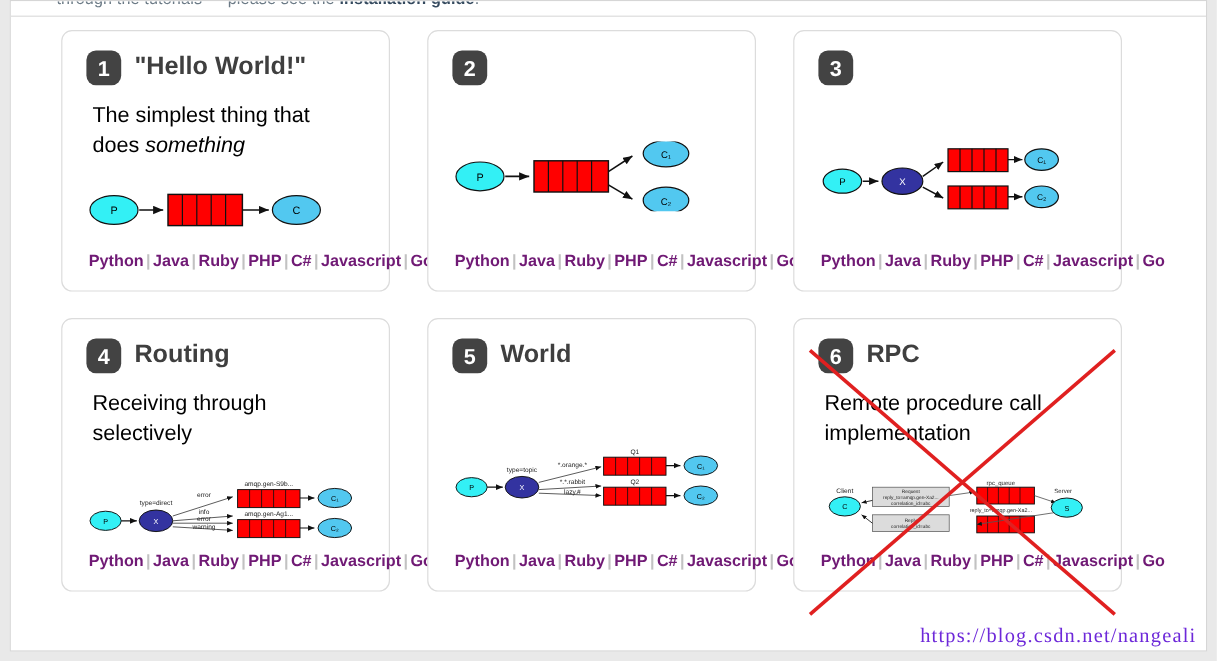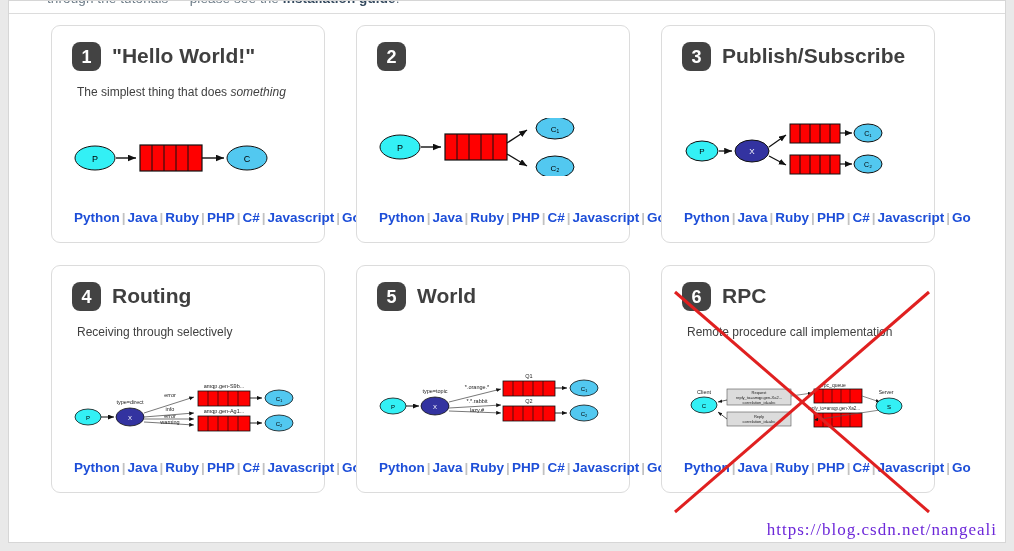--- a/index.html
+++ b/index.html
@@ -94,22 +94,22 @@
 
   .card-title {
     font-size: 21px;
     font-weight: bold;
     color: #3f3f3f;
     line-height: 1.05;
     white-space: nowrap;
   }
 
   .card-desc {
-    font-size: 12px;
-    color: #404040;
+    font-size: 18px;
+    color: #000000;
     line-height: 1.38;
     padding-left: 5px;
     margin-bottom: 6px;
     max-width: 230px;
   }
   .card-desc i { font-style: italic; }
 
   .diagram-wrap {
     flex: 1 1 auto;
     display: flex;
@@ -121,21 +121,21 @@
 
   .langs {
     font-size: 13.5px;
     font-weight: bold;
     color: #2b4162;
     line-height: 1.38;
     padding-left: 2px;
     max-width: 228px;
   }
   .langs .sep { color: #c2c2c2; font-weight: bold; padding: 0 2px; }
-  .langs a { color: #1d4ed8; text-decoration: none; }
+  .langs a { color: #701a75; text-decoration: none; }
 
   
   #strike-overlay {
     position: absolute;
     left: 648px;
     top: 283px;
     width: 290px;
     height: 235px;
     pointer-events: none;
     z-index: 30;
@@ -228,21 +228,20 @@
         </svg>
       </div>
       <div class="langs">
         <a>Python</a><span class="sep">|</span><a>Java</a><span class="sep">|</span><a>Ruby</a><span class="sep">|</span><a>PHP</a><span class="sep">|</span><a>C#</a><span class="sep">|</span><a>Javascript</a><span class="sep">|</span><a>Go</a>
       </div>
     </div>
 
     <div class="card">
       <div class="card-head">
         <div class="badge">3</div>
-        <div class="card-title">Publish/Subscribe</div>
       </div>
       <div class="diagram-wrap">
         <svg width="200" height="56" viewBox="0 0 200 56">
           <ellipse cx="18" cy="32" rx="16" ry="10" fill="#33f0f5" stroke="#111" stroke-width="1"></ellipse>
           <text x="18" y="35" font-size="8" text-anchor="middle" fill="#000" font-family="Liberation Sans, sans-serif">P</text>
           <line x1="35" y1="32" x2="48" y2="32" stroke="#111" stroke-width="1.3" marker-end="url(#ah)"></line>
           <ellipse cx="68" cy="32" rx="17" ry="11" fill="#3333a0" stroke="#111" stroke-width="1"></ellipse>
           <text x="68" y="35" font-size="8" text-anchor="middle" fill="#fff" font-family="Liberation Sans, sans-serif">X</text>
           <line x1="85" y1="28" x2="102" y2="16" stroke="#111" stroke-width="1.2" marker-end="url(#ah)"></line>
           <line x1="85" y1="37" x2="102" y2="46" stroke="#111" stroke-width="1.2" marker-end="url(#ah)"></line>

